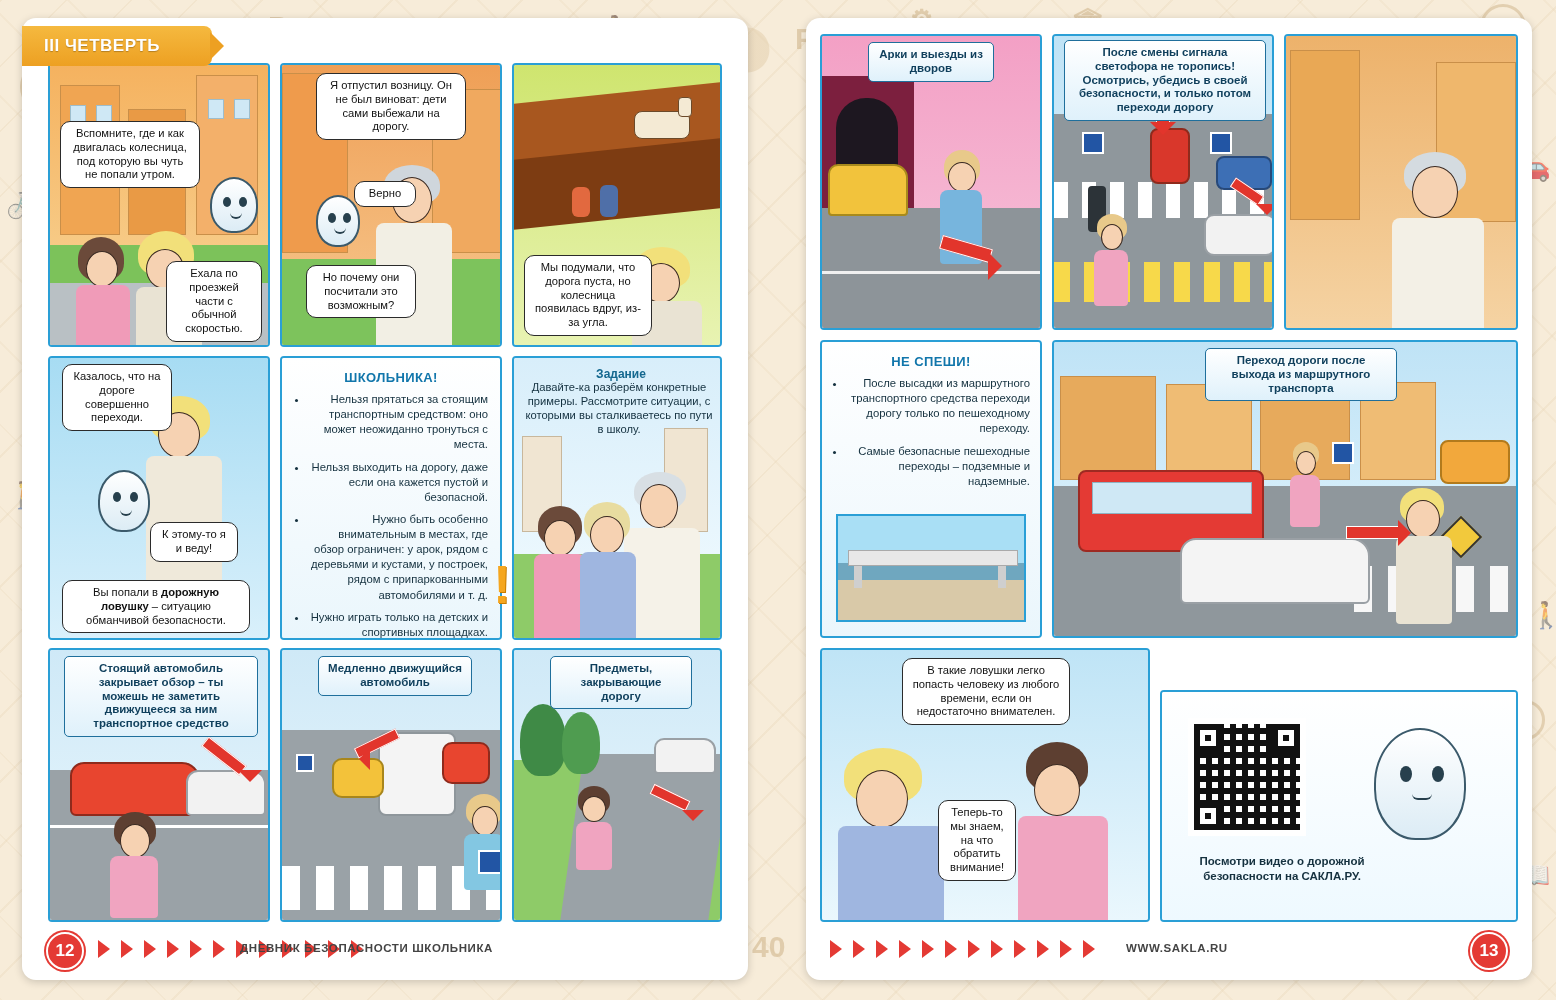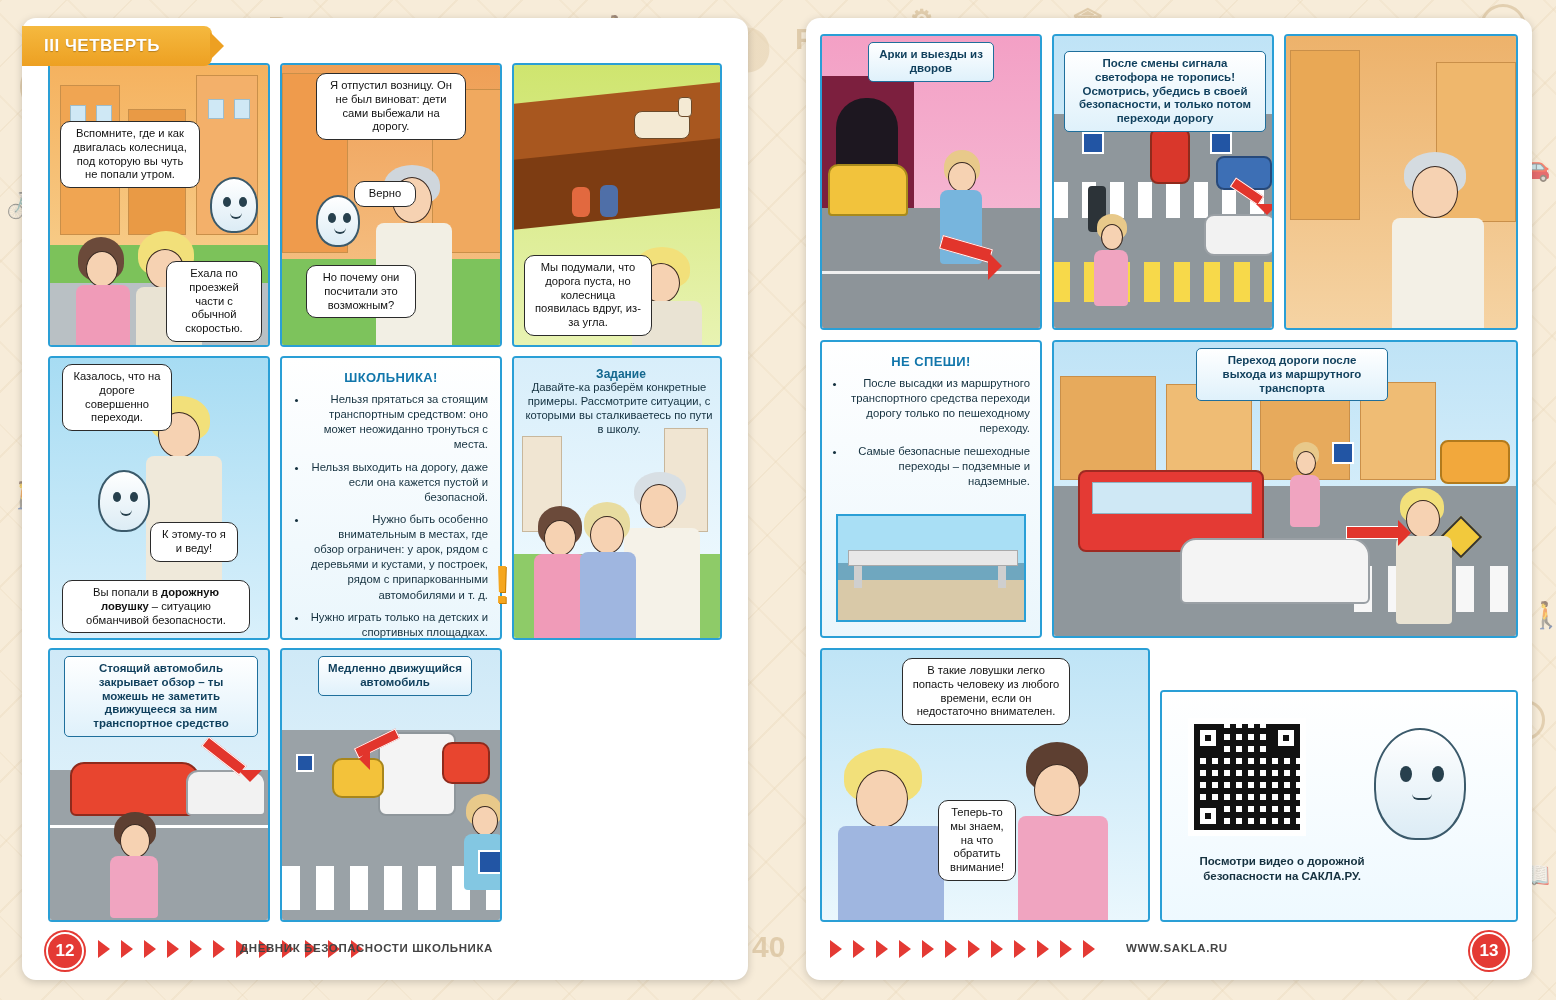--- a/index.html
+++ b/index.html
@@ -368,20 +368,38 @@
     <div class="fig" style="left:182px;top:148px;">
       <div class="hair" style="left:2px;top:-4px;width:36px;height:32px;background:#e8c98a;"></div>
       <div class="head" style="left:8px;top:8px;width:26px;height:30px;"></div>
       <div class="body" style="left:0px;top:36px;width:40px;height:56px;background:#83c7e2;"></div>
     </div>
     <div style="position:absolute;left:196px;top:200px;width:24px;height:24px;background:#2255a4;border:2px solid #fff;"></div>
     <div style="position:absolute;left:14px;top:104px;width:18px;height:18px;background:#2255a4;border:2px solid #fff;"></div>
     <div class="plate" style="left:36px;top:6px;width:154px;">Медленно движущийся автомобиль</div>
   </div>
 
+  <div class="panel" style="left:490px;top:630px;width:210px;height:274px;">
+    <div class="sky-b" style="background:linear-gradient(#cfe9f7,#eaf7fd);"></div>
+    <div style="position:absolute;left:0;bottom:0;width:100%;height:160px;background:#8ecb68;"></div>
+    <div class="road" style="bottom:0;right:0;left:58px;height:166px;background:#9aa2a7;transform:skewX(-8deg);"></div>
+    <div style="position:absolute;left:6px;top:54px;width:46px;height:72px;background:#3f8a46;border-radius:50% 50% 40% 40%;"></div>
+    <div style="position:absolute;left:48px;top:62px;width:38px;height:62px;background:#4f9c50;border-radius:50% 50% 40% 40%;"></div>
+    <div style="position:absolute;left:140px;top:88px;width:62px;height:36px;background:#f2f2f2;border:2px solid #9aa0a5;border-radius:10px 12px 4px 4px;"></div>
+    <div class="arrow" style="left:136px;top:142px;">
+      <div class="shaft" style="left:0;top:0;width:40px;height:11px;transform:rotate(26deg);"></div>
+      <div class="headt" style="left:32px;top:18px;border:11px solid transparent;border-top-color:#e2352c;"></div>
+    </div>
+    <div class="fig" style="left:62px;top:140px;">
+      <div class="hair" style="left:2px;top:-4px;width:32px;height:28px;background:#5d3f31;"></div>
+      <div class="head" style="left:6px;top:6px;width:24px;height:26px;"></div>
+      <div class="body" style="left:0px;top:32px;width:36px;height:48px;background:#f0a4c0;"></div>
+    </div>
+    <div class="plate" style="left:36px;top:6px;width:142px;">Предметы, закрывающие дорогу</div>
+  </div>
 
   <div class="footer">
     <div class="pagenum" style="left:24px;top:2px;">12</div>
     <div class="chevrons" style="left:76px;">
       <div class="chev"></div>
         <div class="chev"></div>
         <div class="chev"></div>
         <div class="chev"></div>
       <div class="chev"></div>
         <div class="chev"></div>
@@ -434,21 +452,21 @@
       <div class="body" style="left:0px;top:32px;width:34px;height:56px;background:#f0a4c0;"></div>
     </div>
     <div class="arrow" style="left:96px;top:62px;">
       <div class="shaft" style="left:6px;top:0;width:14px;height:26px;"></div>
       <div class="headt" style="left:0;top:24px;border:13px solid transparent;border-top-color:#e2352c;"></div>
     </div>
     <div class="arrow" style="left:176px;top:150px;">
       <div class="shaft" style="left:0;top:0;width:34px;height:11px;transform:rotate(34deg);"></div>
       <div class="headt" style="left:26px;top:18px;border:11px solid transparent;border-top-color:#e2352c;"></div>
     </div>
-    <div class="plate" style="left:10px;top:15px;width:202px;">После смены сигнала светофора не торопись! Осмотрись, убедись в своей безопасности, и только потом переходи дорогу</div>
+    <div class="plate" style="left:10px;top:4px;width:202px;">После смены сигнала светофора не торопись! Осмотрись, убедись в своей безопасности, и только потом переходи дорогу</div>
   </div>
 
   <div class="panel" style="left:478px;top:16px;width:234px;height:296px;">
     <div class="sky" style="background:linear-gradient(#edb26b,#f5d3a3);"></div>
     <div class="bld" style="left:4px;top:14px;width:70px;height:170px;background:#e9a855;"></div>
     <div class="bld" style="left:150px;top:26px;width:80px;height:160px;background:#efb76c;"></div>
     <div class="fig" style="left:110px;top:120px;">
       <div class="hair" style="left:8px;top:-4px;width:62px;height:44px;background:#d4dbe0;"></div>
       <div class="head" style="left:16px;top:10px;width:46px;height:52px;"></div>
       <div class="body" style="left:-4px;top:62px;width:92px;height:118px;background:#f3f0e6;"></div>
@@ -492,21 +510,21 @@
     </div>
     <div class="fig" style="left:342px;top:150px;">
       <div class="hair" style="left:4px;top:-4px;width:44px;height:36px;background:#f2e07a;"></div>
       <div class="head" style="left:10px;top:8px;width:34px;height:38px;"></div>
       <div class="body" style="left:0px;top:44px;width:56px;height:88px;background:#e9e3d3;"></div>
     </div>
     <div class="arrow" style="left:292px;top:184px;">
       <div class="shaft" style="left:0;top:0;width:56px;height:13px;"></div>
       <div class="headt" style="left:52px;top:-6px;border:13px solid transparent;border-left-color:#e2352c;"></div>
     </div>
-    <div class="plate" style="left:142px;top:6px;width:192px;">Переход дороги после выхода из маршрутного транспорта</div>
+    <div class="plate" style="left:151px;top:6px;width:192px;">Переход дороги после выхода из маршрутного транспорта</div>
   </div>
 
   <div class="panel" style="left:14px;top:630px;width:330px;height:274px;">
     <div class="sky-b" style="background:linear-gradient(#bfe4f6,#eaf7fd);"></div>
     <div class="fig" style="left:16px;top:104px;">
       <div class="hair" style="left:6px;top:-6px;width:78px;height:56px;background:#f2e07a;"></div>
       <div class="head" style="left:18px;top:16px;width:52px;height:58px;"></div>
       <div class="body" style="left:0px;top:72px;width:106px;height:110px;background:#9fb6e0;"></div>
     </div>
     <div class="fig" style="left:196px;top:100px;">

